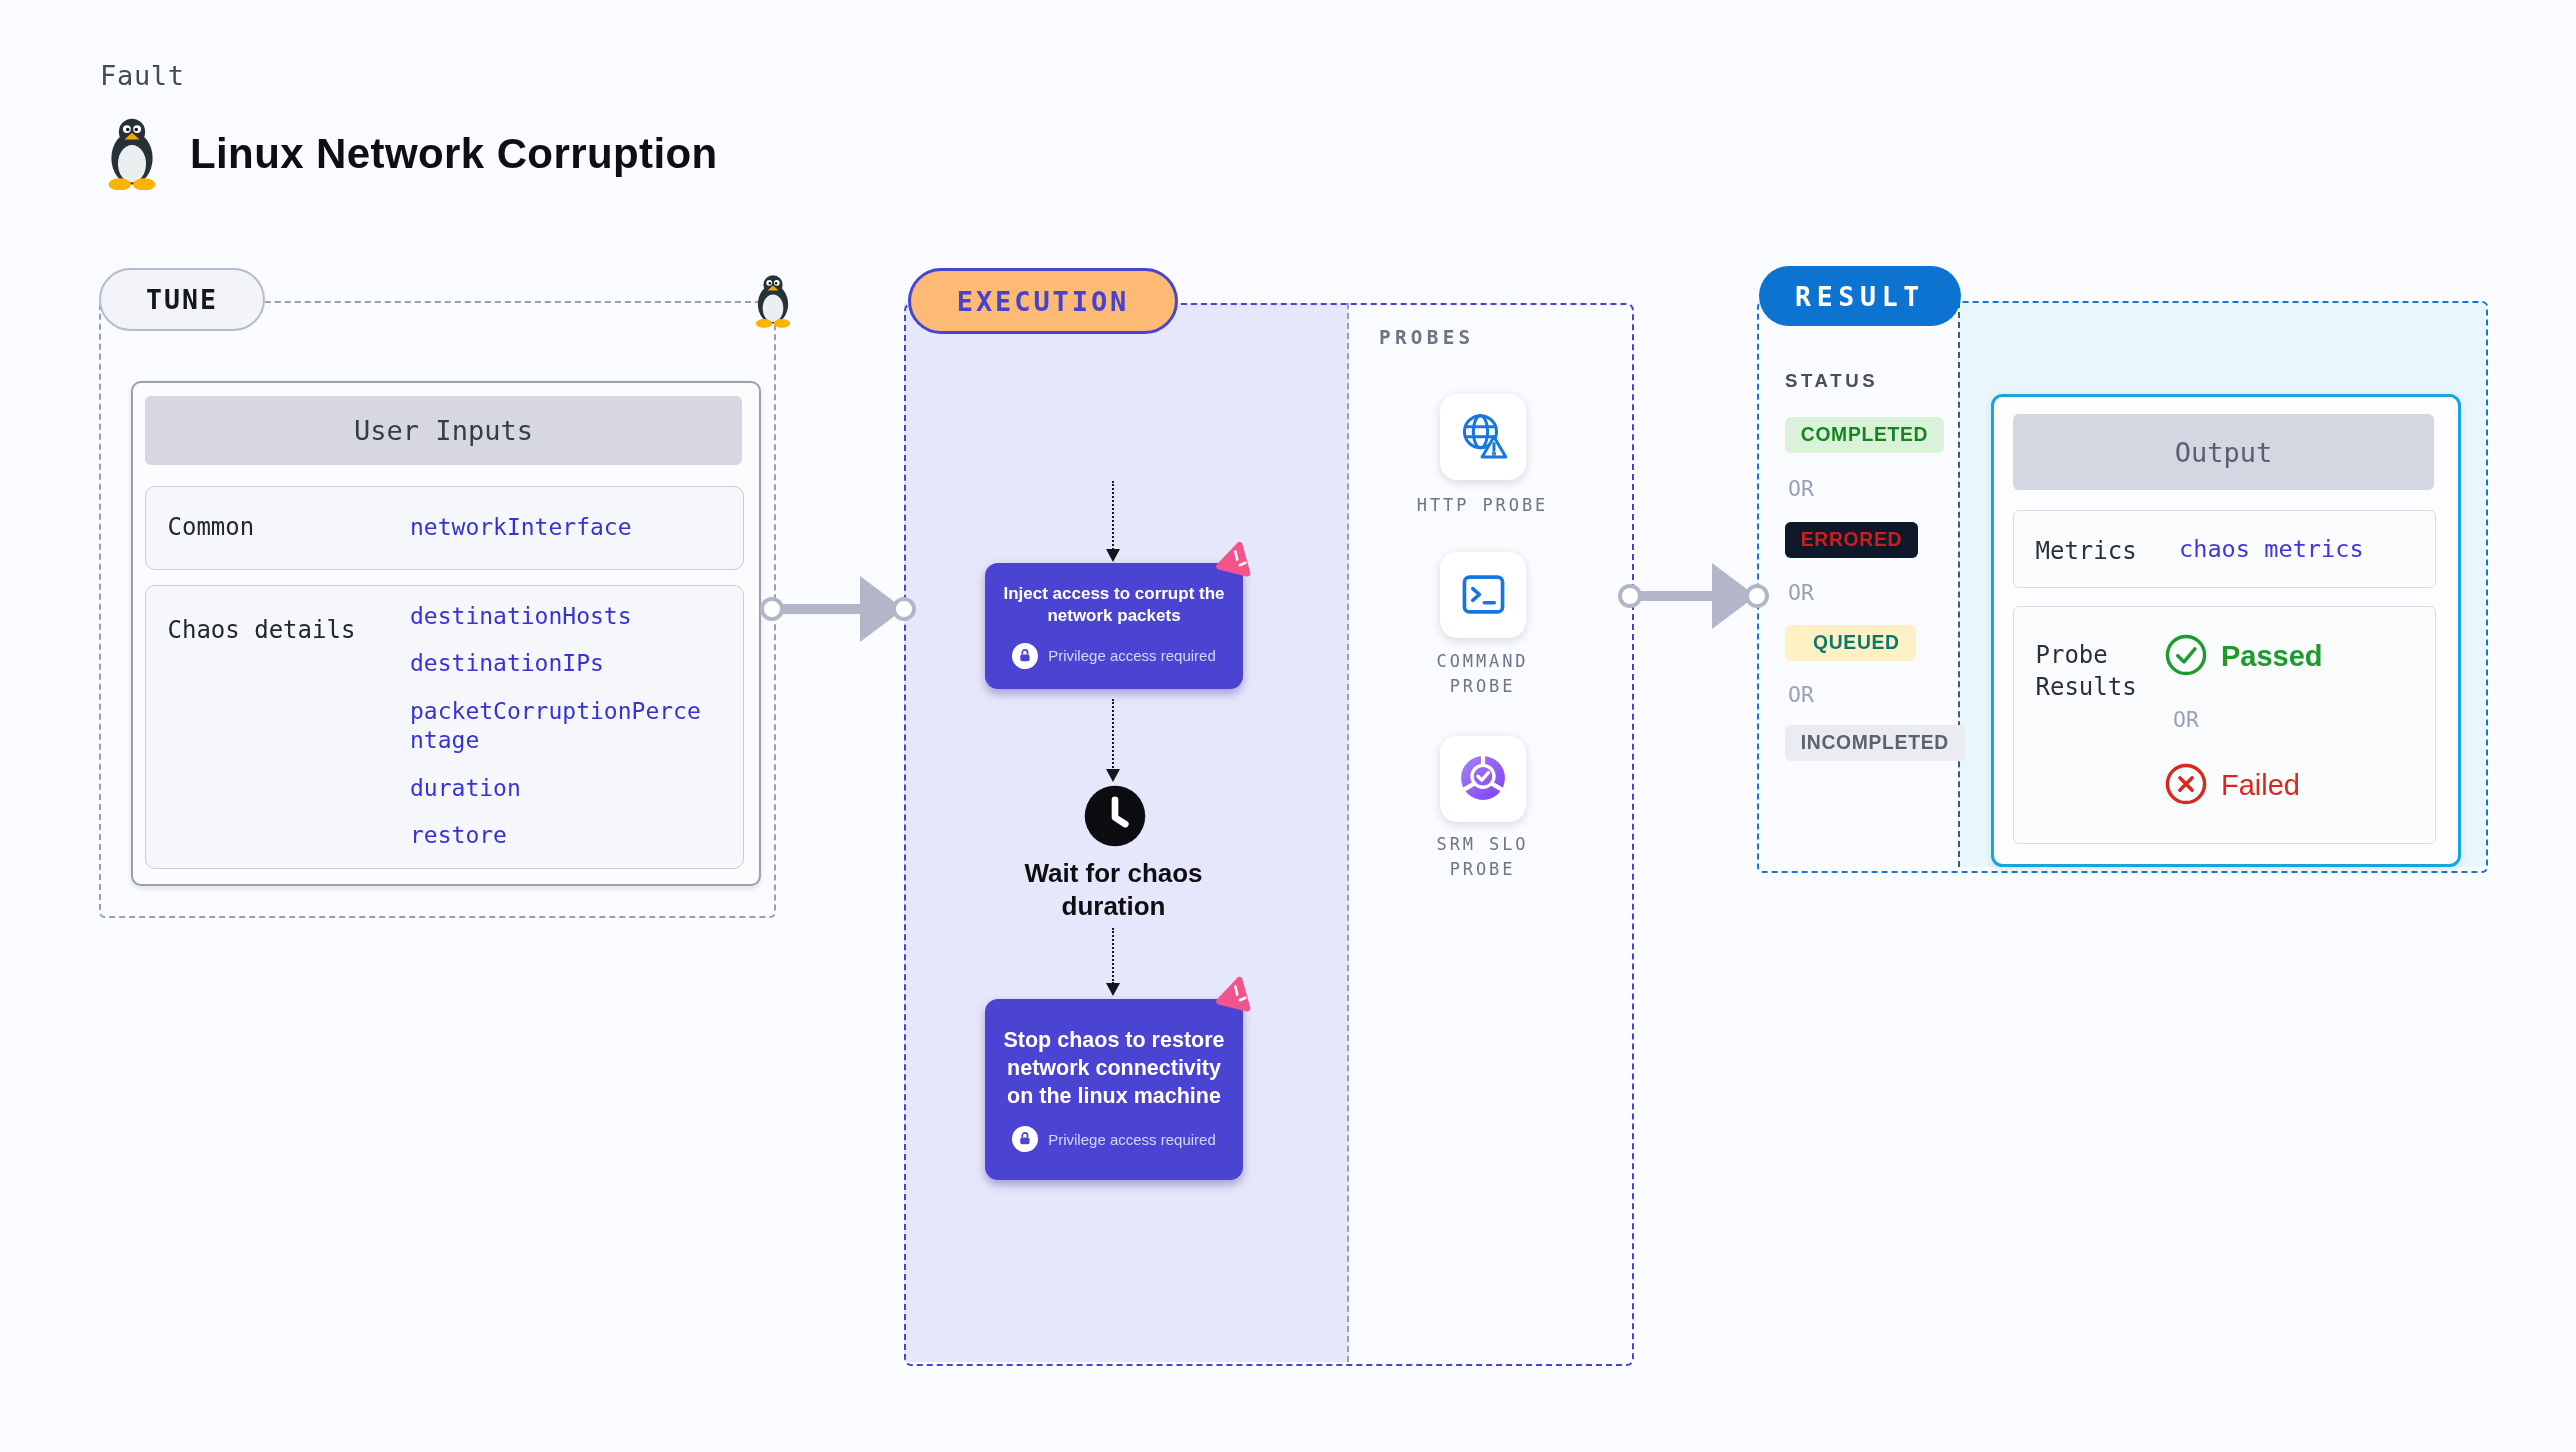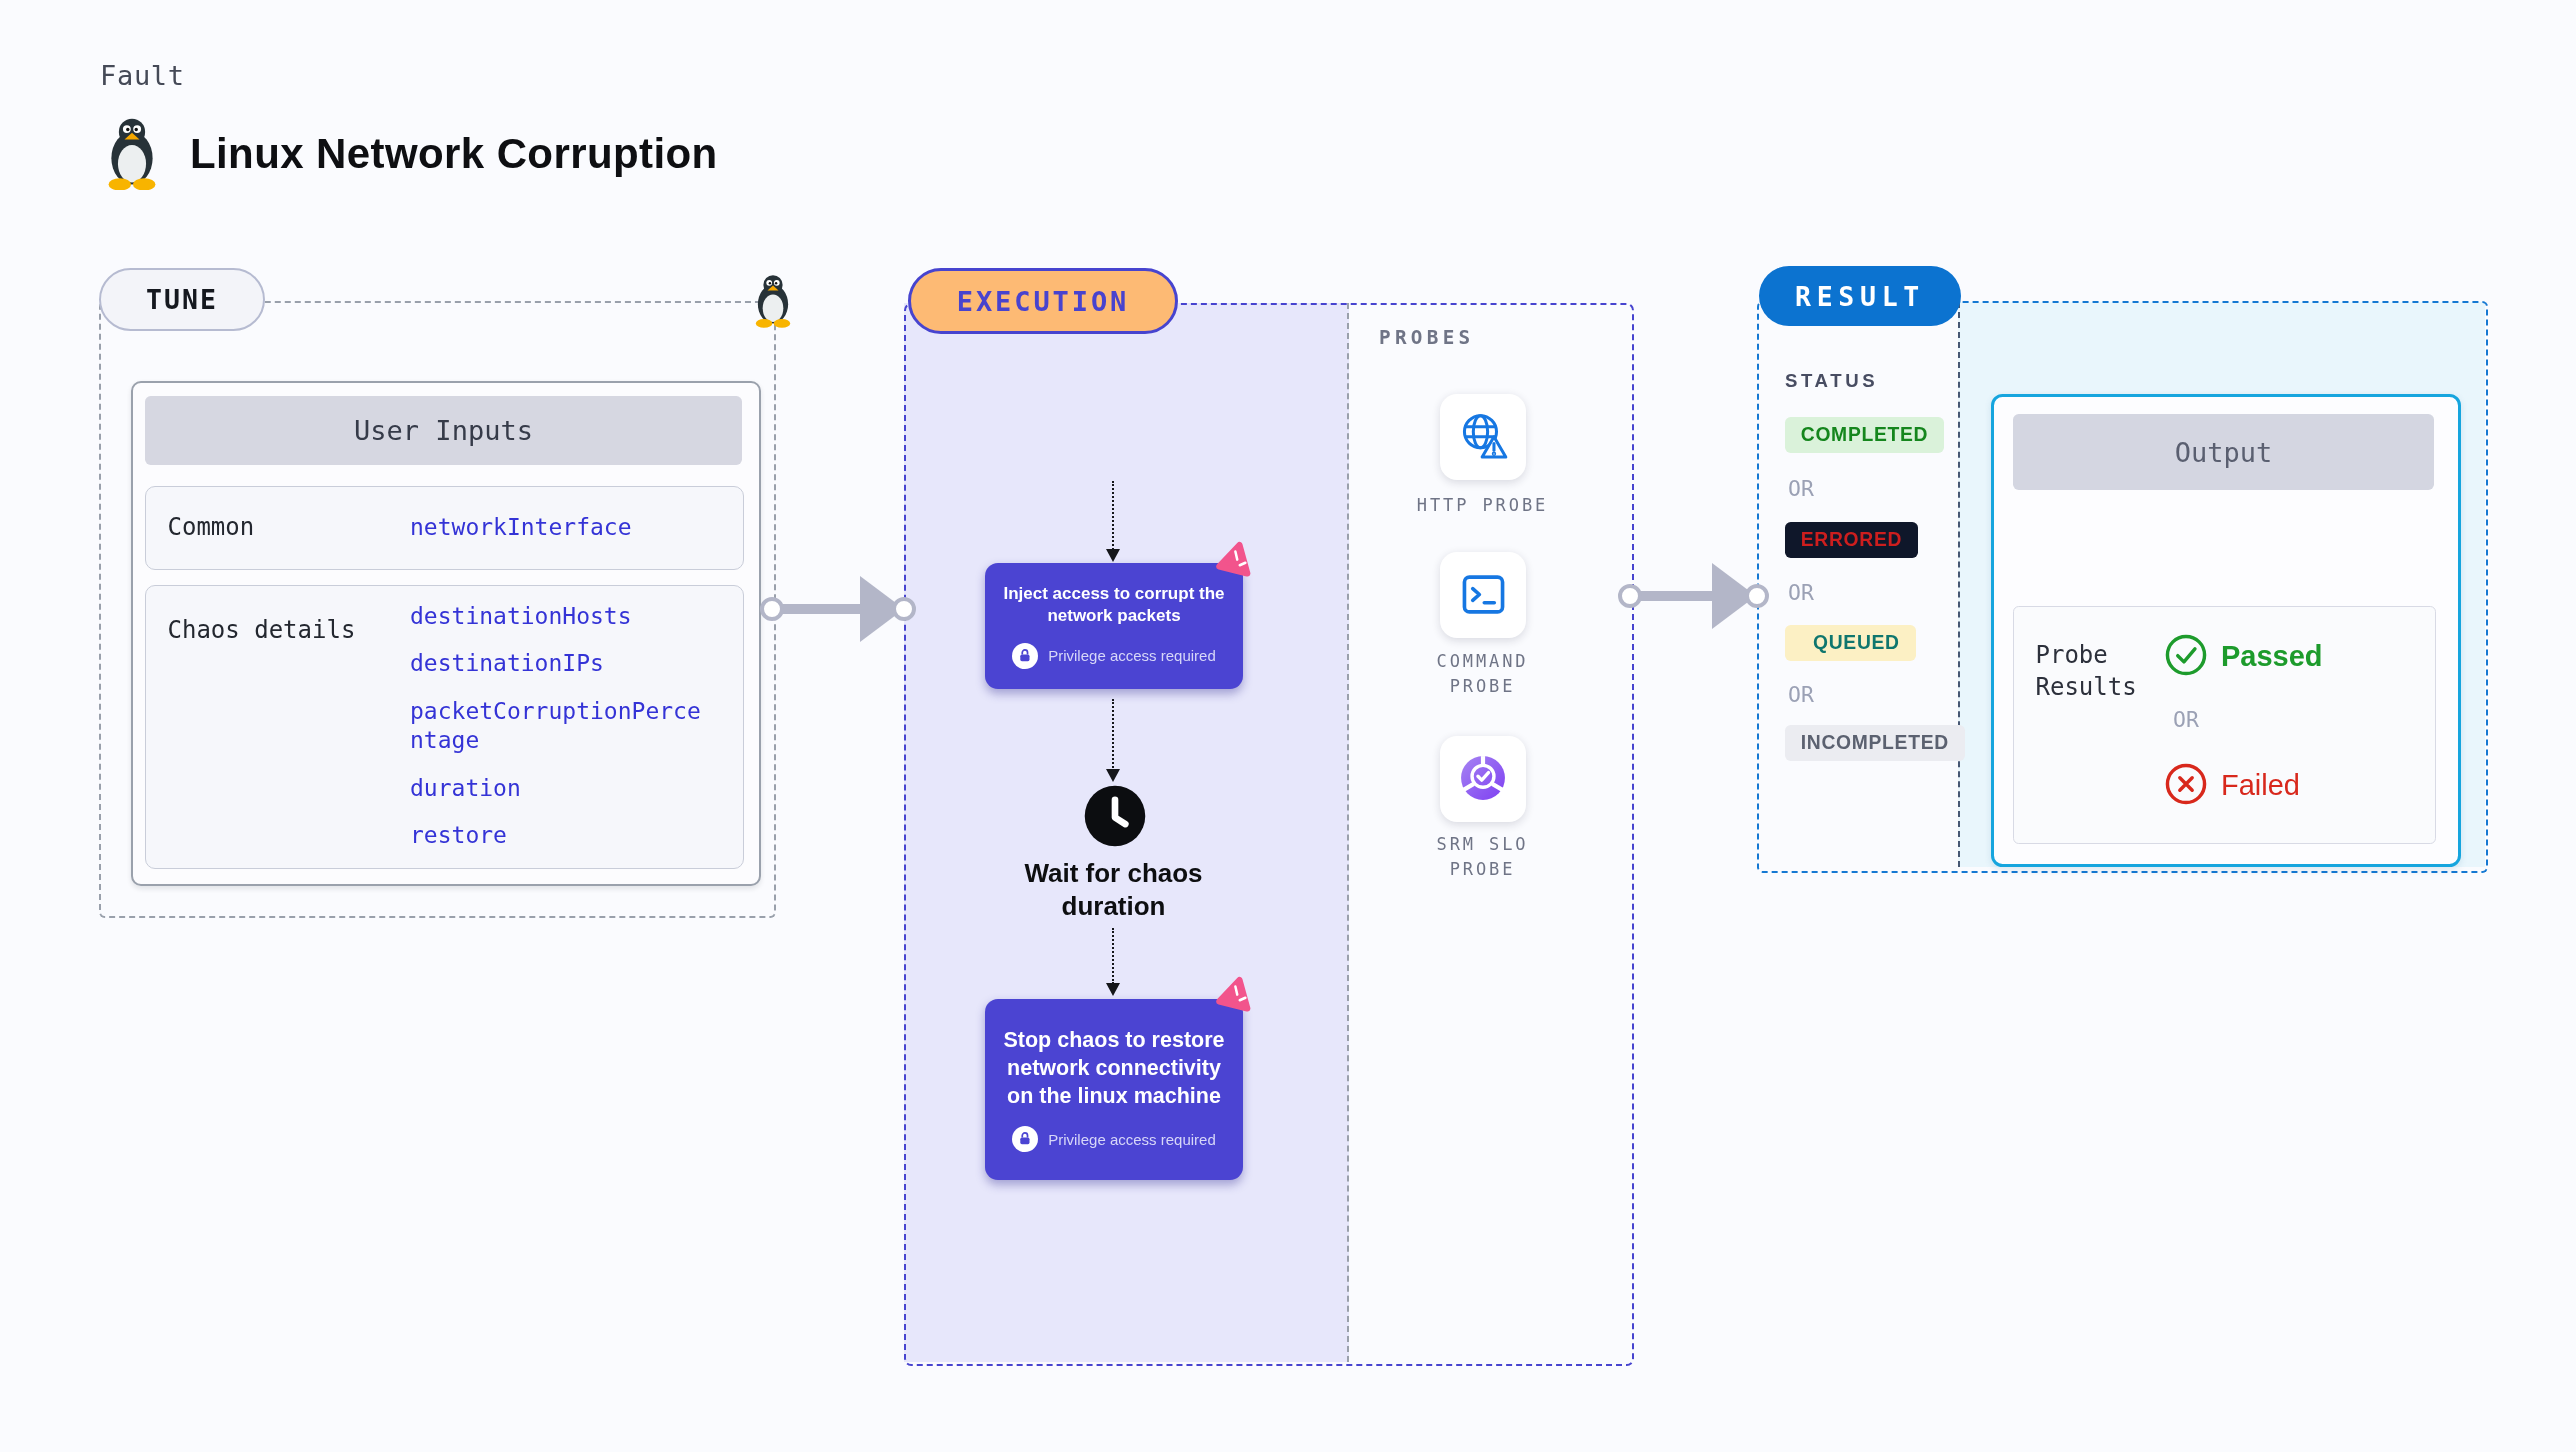--- a/index.html
+++ b/index.html
@@ -271,20 +271,24 @@
   <span class="or-label" style="left:1788px;top:476px;">OR</span>
   <span class="status-badge st-errored" style="top:522px;">ERRORED</span>
   <span class="or-label" style="left:1788px;top:580px;">OR</span>
   <span class="status-badge st-queued" style="top:625px;">QUEUED</span>
   <span class="or-label" style="left:1788px;top:682px;">OR</span>
   <span class="status-badge st-incompleted" style="top:725px;">INCOMPLETED</span>
 
   <div class="abs output-card"></div>
   <div class="abs output-header mono">Output</div>
 
+  <div class="abs output-row out-row1">
+    <span class="out-label" style="top:23.6px;">Metrics</span>
+    <span class="out-value">chaos metrics</span>
+  </div>
 
   <div class="abs output-row out-row2">
     <span class="out-label" style="top:31.5px;width:136px;">Probe Results</span>
 
     <div class="pr-item" style="left:150px;top:26px;">
       <span>
         <svg width="44" height="44" viewBox="0 0 64 64" fill="none" stroke="#1d9b2c" stroke-width="5">
           <circle cx="32" cy="32" r="27"></circle>
           <path d="M20 33 l9 9 16 -19" stroke-linecap="round" stroke-linejoin="round"></path>
         </svg>

